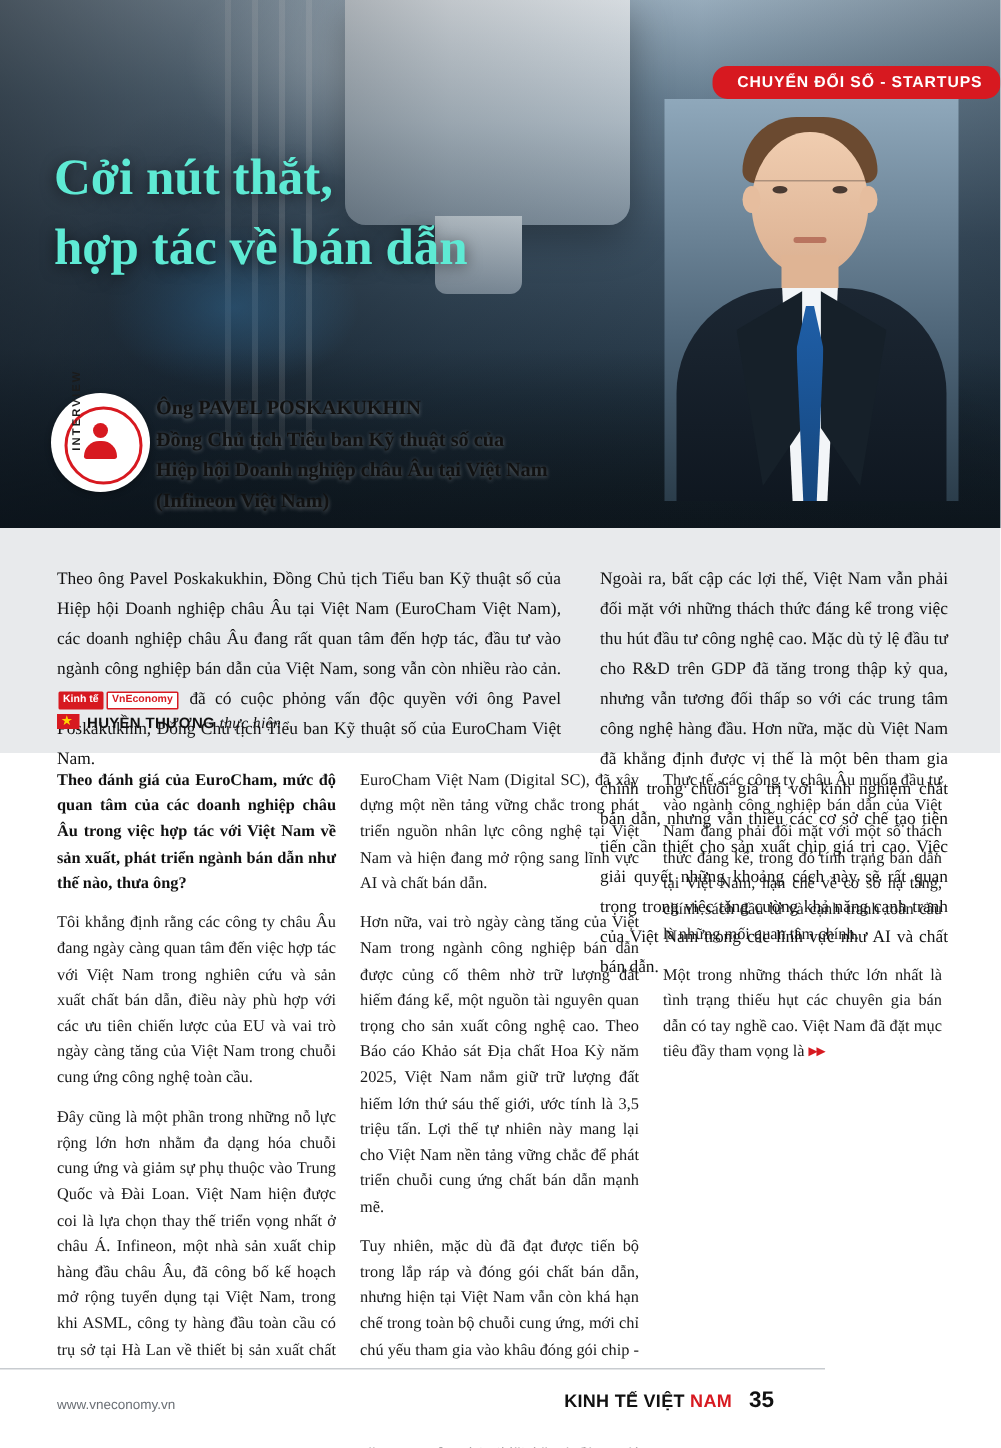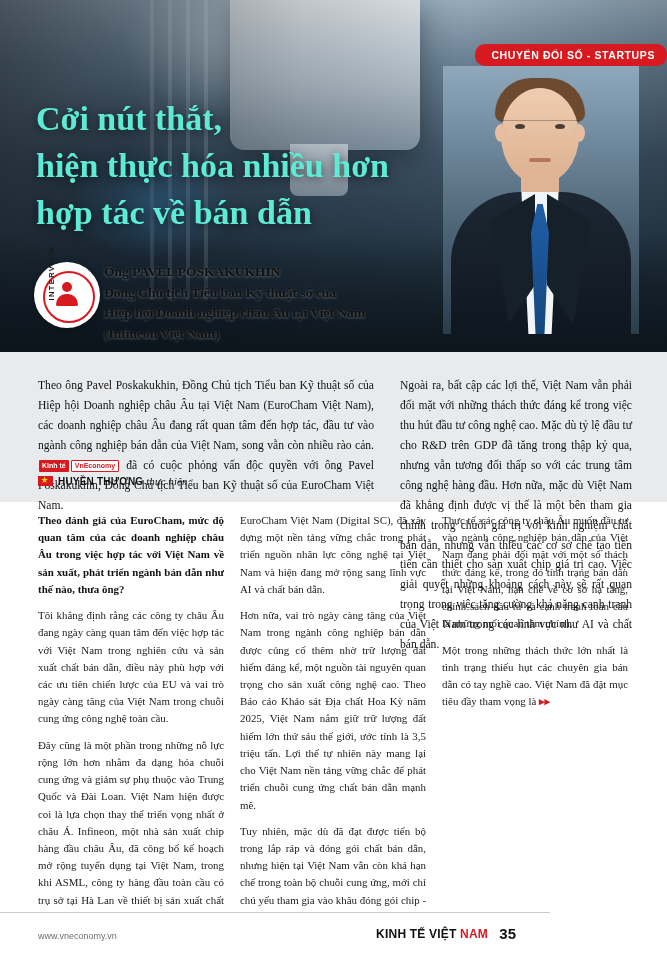--- a/index.html
+++ b/index.html
@@ -460,21 +460,20 @@
   <div class="hero-rods"></div>
   <div class="hero-machine"></div>
   <div class="hero-blue-light"></div>
   <div class="hero-floor"></div>
   <div class="hero-vignette"></div>
 
   <div class="kicker">CHUYỂN ĐỔI SỐ - STARTUPS</div>
 
   <div class="headline">
     <div>Cởi nút thắt,</div>
-    <div>hiện thực hóa nhiều hơn</div>
     <div>hợp tác về bán dẫn</div>
   </div>
 
   <div class="badge">
     <div class="badge-ring"></div>
     <div class="badge-inner"></div>
     <div class="badge-person"></div>
     <div class="badge-text">INTERVIEW</div>
   </div>
 

